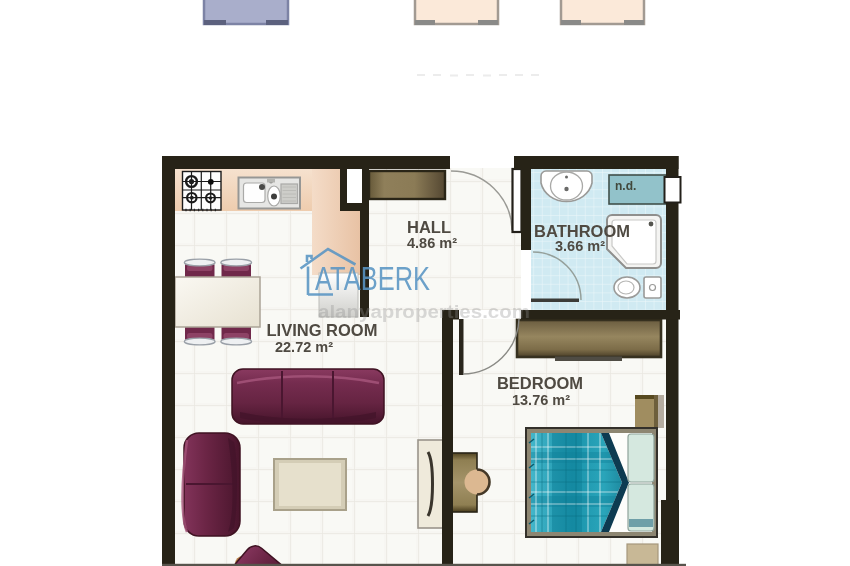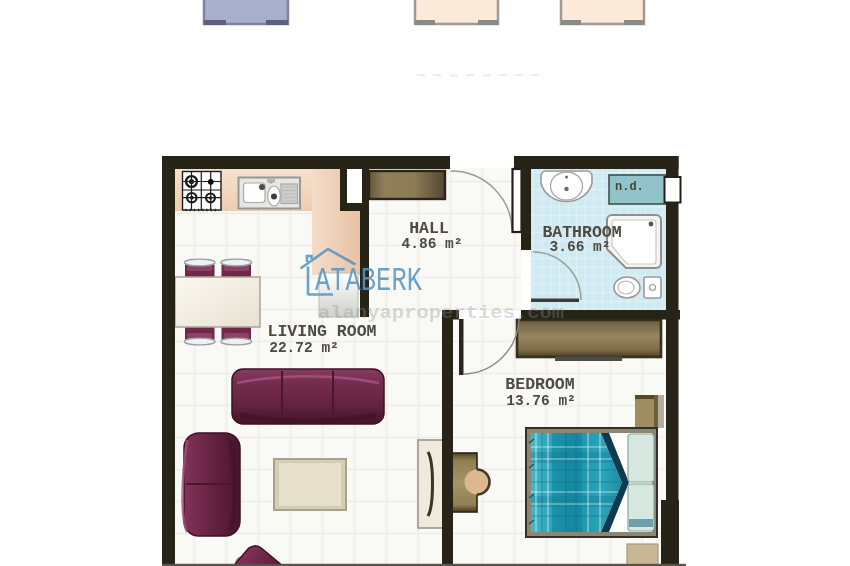--- a/index.html
+++ b/index.html
@@ -1,17 +1,17 @@
 <!DOCTYPE html>
 <html><head>
 <meta charset="utf-8">
 <style>
   html,body{margin:0;padding:0;background:#ffffff;}
   #stage{position:relative;width:774px;height:566px;background:#ffffff;overflow:hidden;
-         font-family:Liberation Mono, monospace;}
+         font-family:Liberation Sans, sans-serif;}
   svg{display:block;}
 </style>
 </head>
 <body>
 <div id="stage">
 <svg width="850" height="566" viewBox="0 0 850 566">
 <defs>
   <pattern id="tile" width="32" height="32" patternUnits="userSpaceOnUse" patternTransform="translate(2,21)">
     <rect width="32" height="32" fill="#f7f6f2"></rect>
     <path d="M0 0H32M0 0V32" stroke="#eae8e1" stroke-width="1.5" fill="none"></path>

